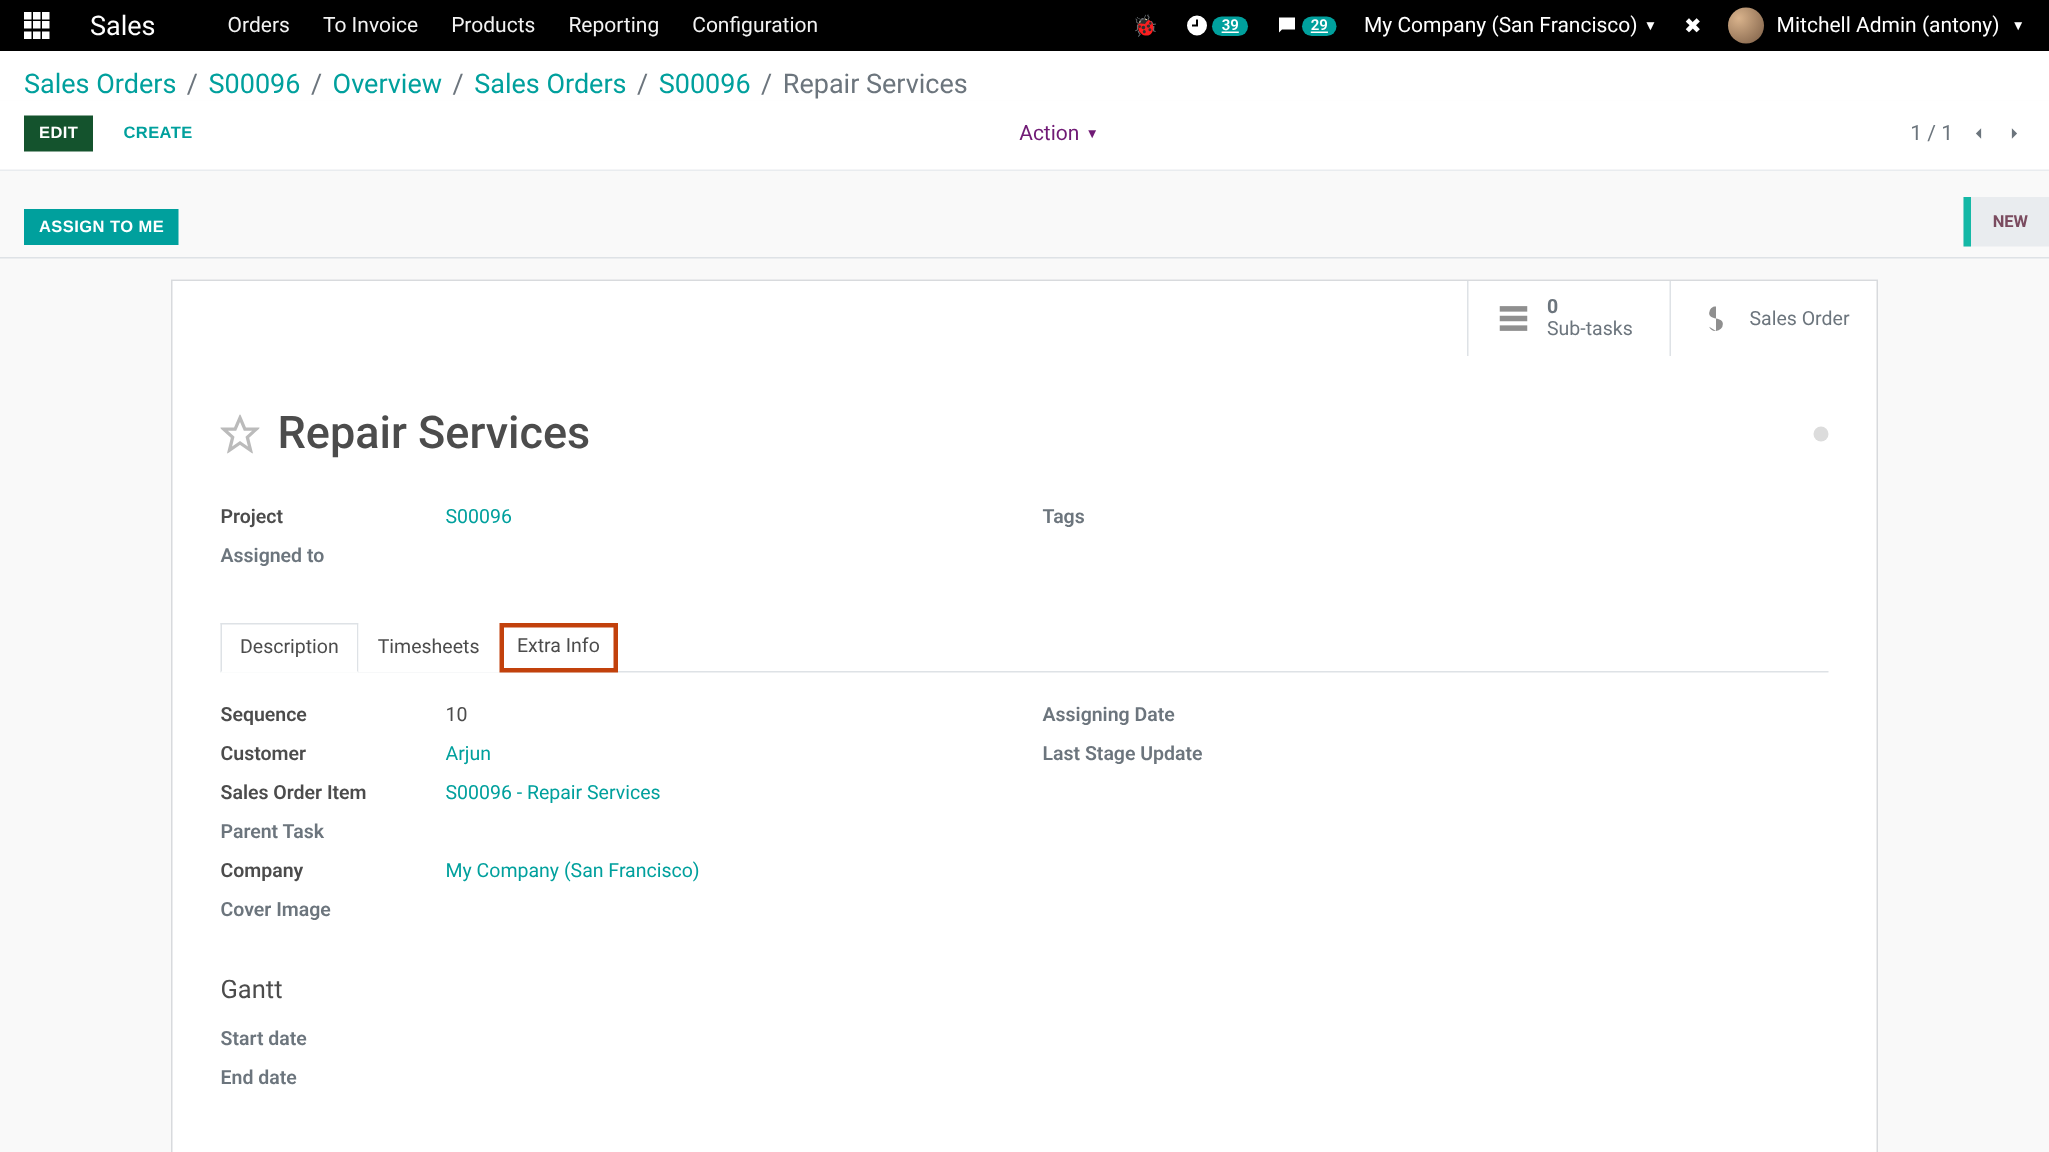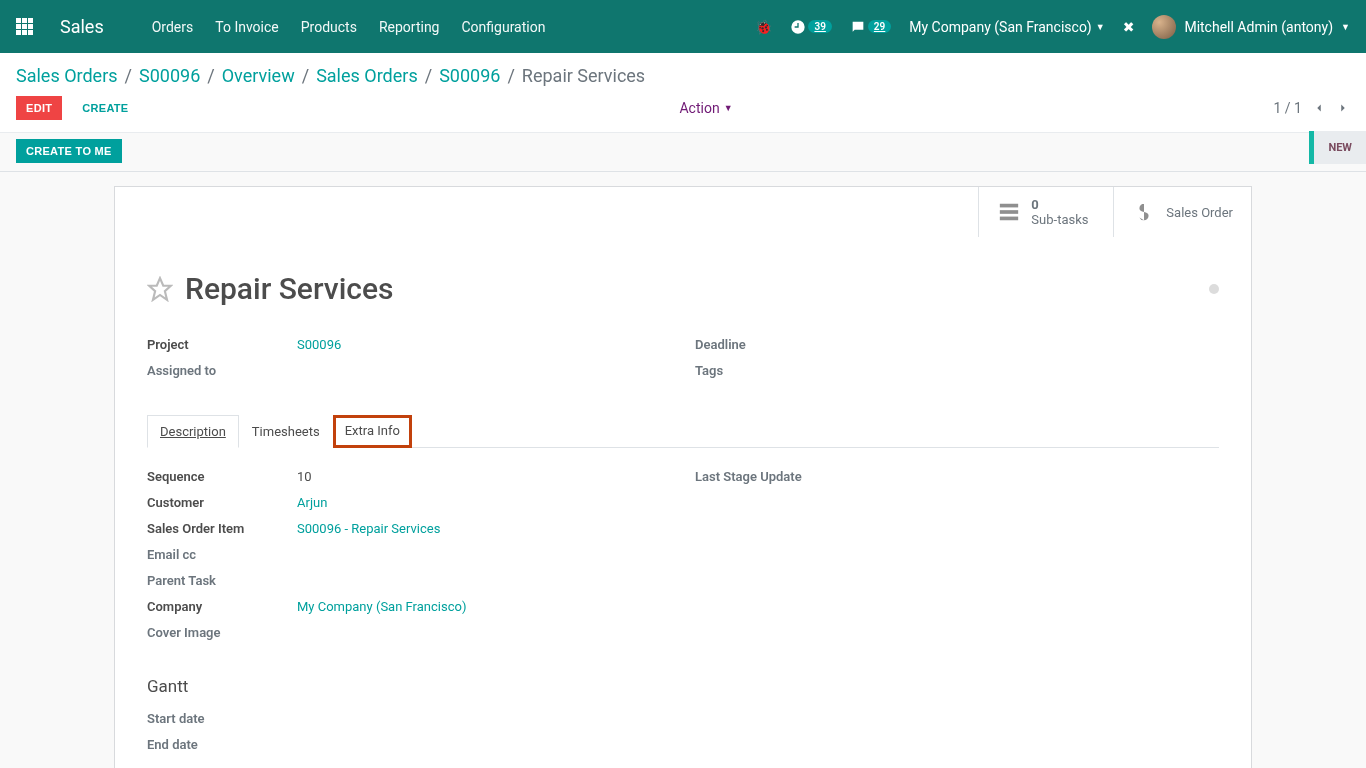--- a/index.html
+++ b/index.html
@@ -1,19 +1,19 @@
 <!DOCTYPE html>
 <html><head>
 <meta charset="utf-8">
 <style>
 * { box-sizing: border-box; margin: 0; padding: 0; }
 body { font-family: -apple-system, BlinkMacSystemFont, "Segoe UI", Roboto, "Helvetica Neue", Arial, sans-serif; font-size: 13px; color: #4c4c4c; background: #f9f9f9; }
 
 
-.topnav { background: #0f766e; color: #fff; height: 53px; display: flex; align-items: center; padding: 0 16px; }
+.topnav { background: #000000; color: #fff; height: 34px; display: flex; align-items: center; padding: 0 16px; }
 .apps-icon { width: 18px; height: 18px; display: inline-flex; flex-wrap: wrap; gap: 1px; margin-right: 26px; cursor: pointer; }
 .apps-icon span { width: 5px; height: 5px; background: #fff; }
 .brand { font-size: 18px; font-weight: 400; margin-right: 48px; cursor: pointer; }
 .nav-links { display: flex; gap: 22px; }
 .nav-links a { color: #fff; text-decoration: none; font-size: 14px; opacity: 0.95; }
 .spacer { flex: 1; }
 .right-tools { display: flex; align-items: center; gap: 18px; }
 .icon-bug { font-size: 14px; cursor: pointer; }
 .badge-wrap { position: relative; display: flex; align-items: center; cursor: pointer; }
 .badge-wrap svg { width: 16px; height: 16px; fill: #fff; }
@@ -26,21 +26,21 @@
 
 
 .breadcrumb-wrap { background: #fff; padding: 12px 16px 0 16px; }
 .breadcrumb { display: flex; flex-wrap: wrap; align-items: center; gap: 0; font-size: 18px; color: #6c757d; }
 .breadcrumb a { color: #00a09d; text-decoration: none; }
 .breadcrumb .sep { margin: 0 7px; color: #6c757d; }
 .breadcrumb .current { color: #6c757d; }
 
 .controlbar { background: #fff; display: flex; align-items: center; padding: 10px 16px 12px 16px; border-bottom: 1px solid #e9ecef; }
 .btn { border: none; cursor: pointer; font-size: 11px; font-weight: 600; padding: 6px 10px; letter-spacing: 0.3px; }
-.btn-edit { background: #ef4444; color: #fff; margin-right: 10px; }
+.btn-edit { background: #14532d; color: #fff; margin-right: 10px; }
 .btn-create { background: transparent; color: #00a09d; text-align: right; }
 .action-area { flex: 1; text-align: center; }
 .action-drop { color: #701a75; font-size: 14px; cursor: pointer; display: inline-flex; align-items: center; gap:4px; }
 .pager { display: flex; align-items: center; gap: 10px; color: #6c757d; }
 .pager .counter { font-size: 14px; }
 .pager svg { width: 14px; height: 14px; fill: #6c757d; cursor: pointer; }
 
 
 .secondbar { display: flex; align-items: flex-start; justify-content: space-between; padding: 0 0 0 16px; background: transparent; border-bottom: 1px solid #dee2e6; }
 .btn-assign { background: #00a09d; color: #fff; margin-top: 8px; margin-bottom: 8px; padding: 6px 10px; }
@@ -166,21 +166,21 @@
       </svg>
     <svg viewBox="0 0 24 24">
         <path d="M9 6l6 6-6 6"></path>
       </svg>
   </div>
 </div>
 
 <div class="scrollarea">
 
   <div class="secondbar">
-    <button class="btn btn-assign">CREATE TO ME</button>
+    <button class="btn btn-assign">ASSIGN TO ME</button>
     <div class="status-new">NEW</div>
   </div>
 
   <div style="height:14px;"></div>
 
   <div class="sheet">
 
     <div class="stat-buttons">
       <div class="stat-btn">
         <svg viewBox="0 0 24 24">
@@ -216,64 +216,61 @@
           <div class="field-row">
             <span class="field-label active">Project</span>
             <span class="field-value"><a href="#">S00096</a></span>
           </div>
           <div class="field-row">
             <span class="field-label">Assigned to</span>
           </div>
         </div>
         <div class="fields-col">
           <div class="field-row">
-            <span class="field-label">Deadline</span>
-          </div>
-          <div class="field-row">
             <span class="field-label">Tags</span>
           </div>
         </div>
       </div>
 
       <div class="tabs">
-        <div class="tab inactive" style="border:1px solid #dee2e6; border-bottom:1px solid #fff;text-decoration:underline;">Description</div>
+        <div class="tab inactive" style="border:1px solid #dee2e6; border-bottom:1px solid #fff;">Description</div>
         <div class="tab inactive">Timesheets</div>
         <div class="tab highlight">Extra Info</div>
       </div>
 
       <div class="tab-body">
         <div class="fields-grid">
           <div class="fields-col">
             <div class="field-row">
               <span class="field-label active">Sequence</span>
               <span class="field-value">10</span>
             </div>
             <div class="field-row">
               <span class="field-label active">Customer</span>
               <span class="field-value"><a href="#">Arjun</a></span>
             </div>
             <div class="field-row">
               <span class="field-label active">Sales Order Item</span>
               <span class="field-value"><a href="#">S00096 - Repair Services</a></span>
             </div>
             <div class="field-row">
-              <span class="field-label">Email cc</span>
-            </div>
-            <div class="field-row">
               <span class="field-label">Parent Task</span>
             </div>
             <div class="field-row">
               <span class="field-label active">Company</span>
               <span class="field-value"><a href="#">My Company (San Francisco)</a></span>
             </div>
             <div class="field-row">
               <span class="field-label">Cover Image</span>
             </div>
           </div>
           <div class="fields-col">
+            <div class="field-row">
+              <span class="field-label">Assigning Date</span>
+            </div>
             <div class="field-row">
               <span class="field-label">Last Stage Update</span>
             </div>
           </div>
         </div>
 
         <h3 class="subhead">Gantt</h3>
         <div class="fields-grid">
           <div class="fields-col">
             <div class="field-row">

